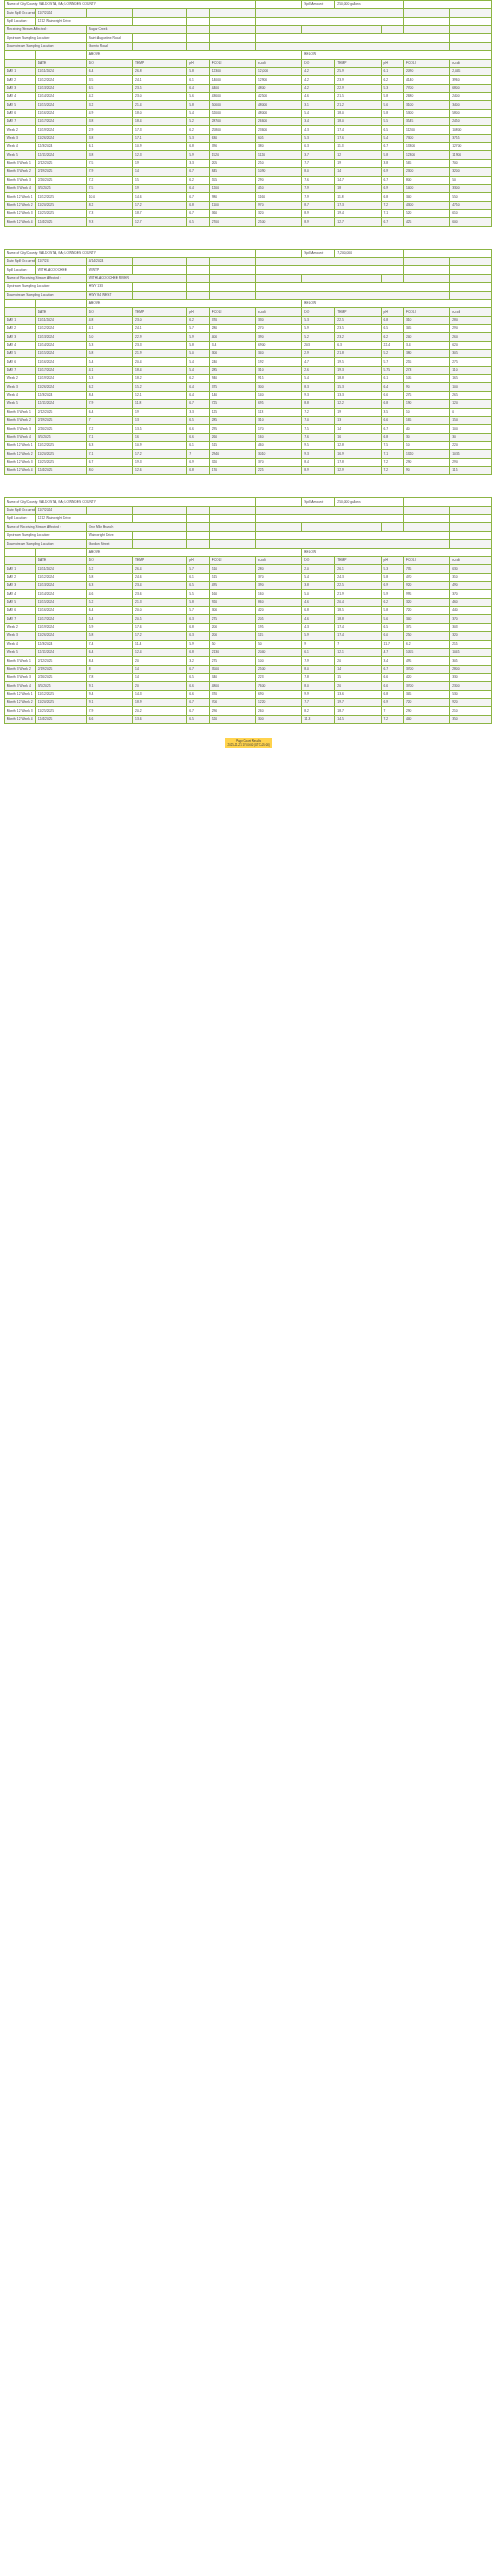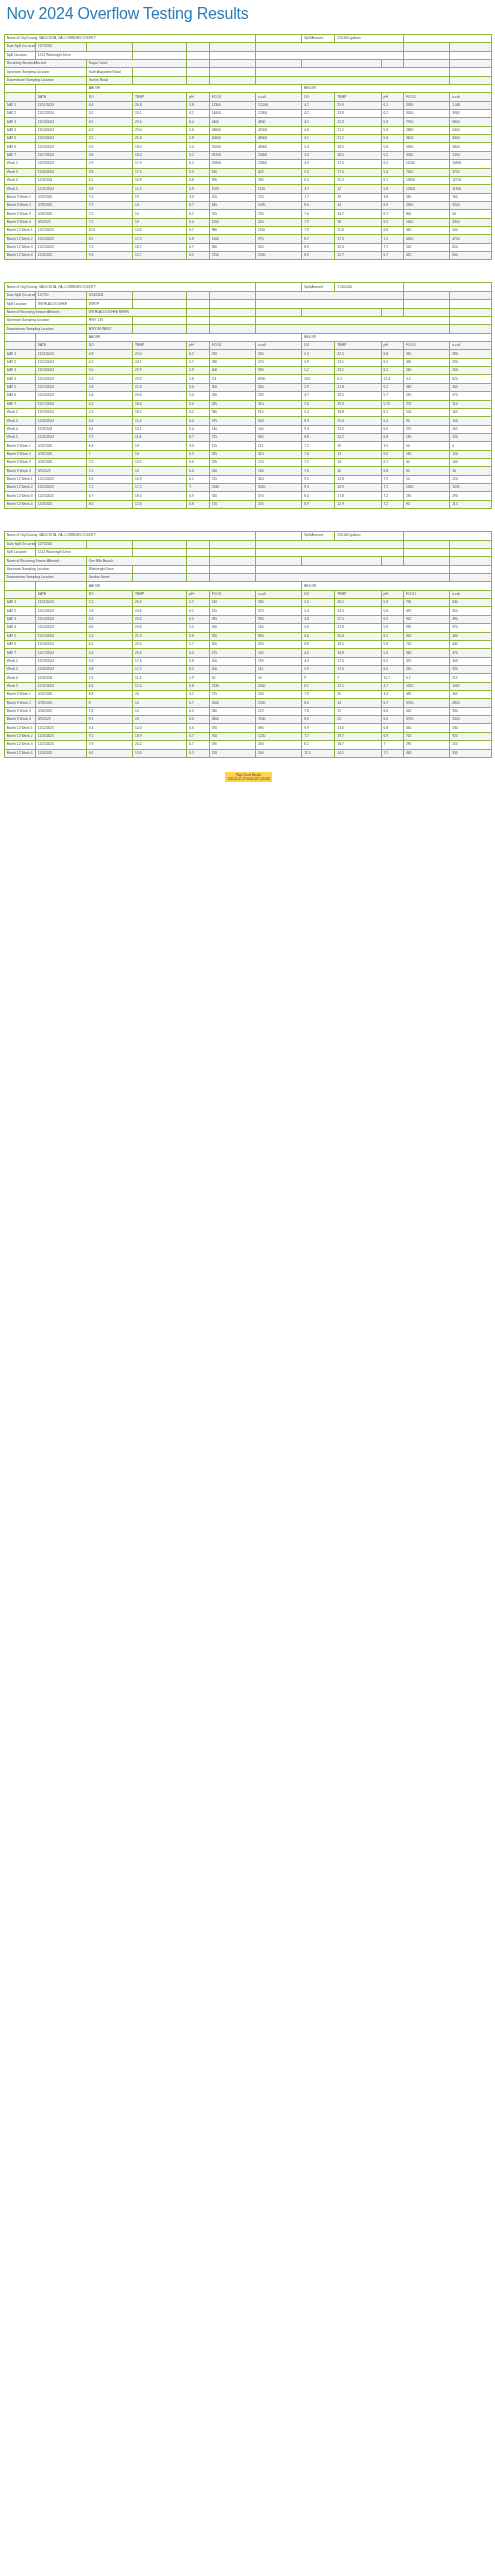--- a/index.html
+++ b/index.html
@@ -60,21 +60,20 @@
     line-height: 1.5;
     padding: 0.6px 2.6px;
     font-family: "Liberation Sans", sans-serif;
   }
 </style>
 </head>
 <body>
 
 <div class="page">
 
-  <h1 class="page-title">Nov 2024 Overflow Testing Results</h1>
 
   <div id="reports-container">
       <table class="rep">
         <colgroup>
           <col style="width: 19.4px;">
           <col style="width: 32px;">
           <col style="width: 29px;">
           <col style="width: 34px;">
           <col style="width: 14px;">
           <col style="width: 29px;">

